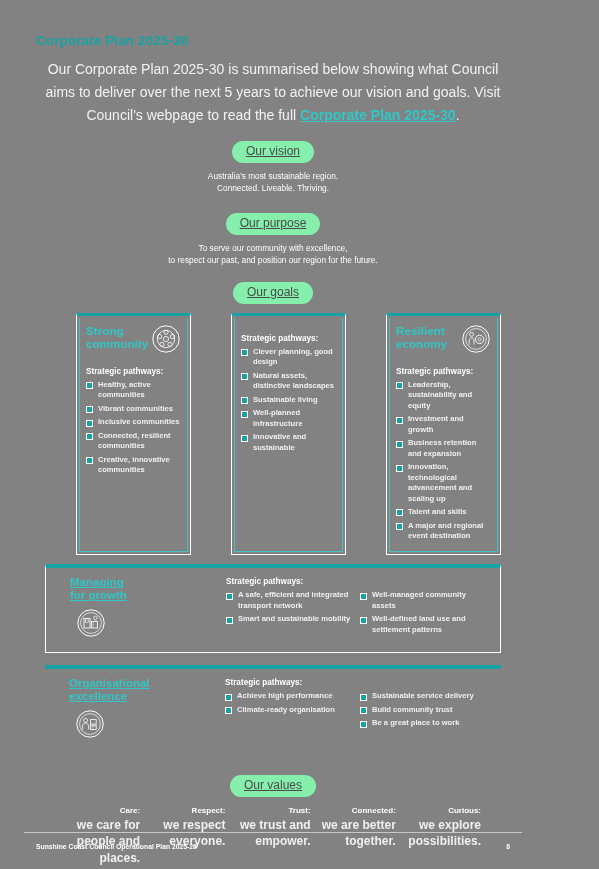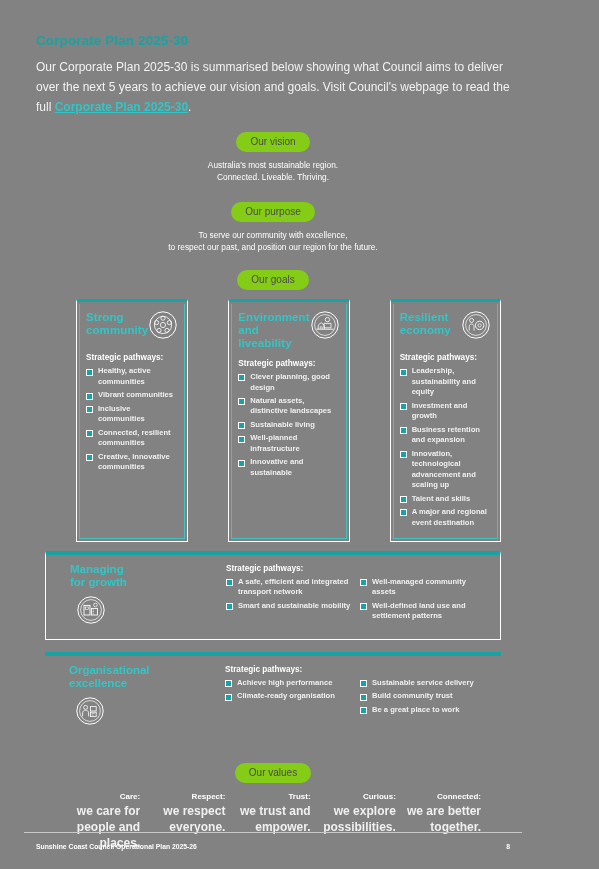--- a/index.html
+++ b/index.html
@@ -25,41 +25,43 @@
     padding: 33px 36px 0 36px;
   }
   .page-title {
     font-size: 13.5px;
     font-weight: bold;
     color: #17a3a3;
     letter-spacing: 0.1px;
     margin-bottom: 10px;
   }
   .intro {
-    font-size: 12px;
+    font-size: 14px;
     line-height: 1.65;
     color: #f2f2f2;
     max-width: 530px;
+    text-align: center;
   }
   .intro .link {
     color: #2fc7c7;
     font-weight: bold;
     text-decoration: underline;
   }
 
   
   .pill-row { text-align: center; }
   .pill {
     display: inline-block;
-    background: #84cc16;
+    background: #86efac;
     color: #4a4a4a;
     border-radius: 11px;
     padding: 4px 14px 5px 14px;
-    font-size: 10px;
+    font-size: 12px;
     line-height: 1.1;
+    text-decoration: underline;
   }
 
   .stmt {
     text-align: center;
     color: #ffffff;
     font-size: 8.3px;
     font-weight: normal;
     line-height: 1.45;
     margin-top: 7px;
   }
@@ -153,20 +155,21 @@
   .band-left {
     width: 170px;
     flex: 0 0 170px;
   }
   .band-title {
     font-size: 11.5px;
     font-weight: bold;
     color: #2fc7c7;
     line-height: 1.12;
     margin-left: 14px;
+    text-decoration: underline;
   }
   .band-emblem { margin-top: 6px; margin-left: 20px; }
   .band-right {
     flex: 1;
     padding-top: 1px;
   }
   .band-cols {
     display: flex;
     gap: 4px;
   }
@@ -270,37 +273,20 @@
       <ul class="paths">
         <li>Healthy, active communities</li>
         <li>Vibrant communities</li>
         <li>Inclusive communities</li>
         <li>Connected, resilient communities</li>
         <li>Creative, innovative communities</li>
       </ul>
     </div>
 
     <div class="goal-col">
-      <div class="goal-head">
-        <div class="goal-title">
-          <div>Environment</div>
-          <div>and liveability</div>
-        </div>
-        <div class="goal-emblem">
-          <svg width="30" height="30" viewBox="0 0 30 30">
-            <circle cx="15" cy="15" r="13.2" fill="none" stroke="#ffffff" stroke-width="1"></circle>
-            <circle cx="15" cy="15" r="10.4" fill="none" stroke="#ffffff" stroke-width="0.7"></circle>
-            <circle cx="17.4" cy="9.6" r="2.2" fill="none" stroke="#ffffff" stroke-width="0.8"></circle>
-            <path d="M14 13.4h7v4.4h-7z" fill="none" stroke="#ffffff" stroke-width="0.8"></path>
-            <path d="M6.4 19.2h17.2" stroke="#ffffff" stroke-width="0.9" fill="none"></path>
-            <path d="M8.2 19.2v-4l3-2.6 3 2.6v4" fill="none" stroke="#ffffff" stroke-width="0.8"></path>
-            <path d="M10.2 19.2v-2.4h2v2.4" fill="none" stroke="#ffffff" stroke-width="0.7"></path>
-          </svg>
-        </div>
-      </div>
       <div class="pathways-label">Strategic pathways:</div>
       <ul class="paths">
         <li>Clever planning, good design</li>
         <li>Natural assets, distinctive landscapes</li>
         <li>Sustainable living</li>
         <li>Well-planned infrastructure</li>
         <li>Innovative and sustainable</li>
       </ul>
     </div>
 
@@ -411,26 +397,26 @@
     </div>
     <div class="value-item">
       <div class="value-name">Respect:</div>
       <div class="value-desc">we respect everyone.</div>
     </div>
     <div class="value-item">
       <div class="value-name">Trust:</div>
       <div class="value-desc">we trust and empower.</div>
     </div>
     <div class="value-item">
+      <div class="value-name">Connected:</div>
+      <div class="value-desc">we are better together.</div>
+    </div>
+    <div class="value-item">
       <div class="value-name">Curious:</div>
       <div class="value-desc">we explore possibilities.</div>
-    </div>
-    <div class="value-item">
-      <div class="value-name">Connected:</div>
-      <div class="value-desc">we are better together.</div>
     </div>
   </div>
 
   <div class="footer-rule"></div>
   <div class="footer">
     <span>Sunshine Coast Council Operational Plan 2025-26</span>
     <span>8</span>
   </div>
 
 </div>

